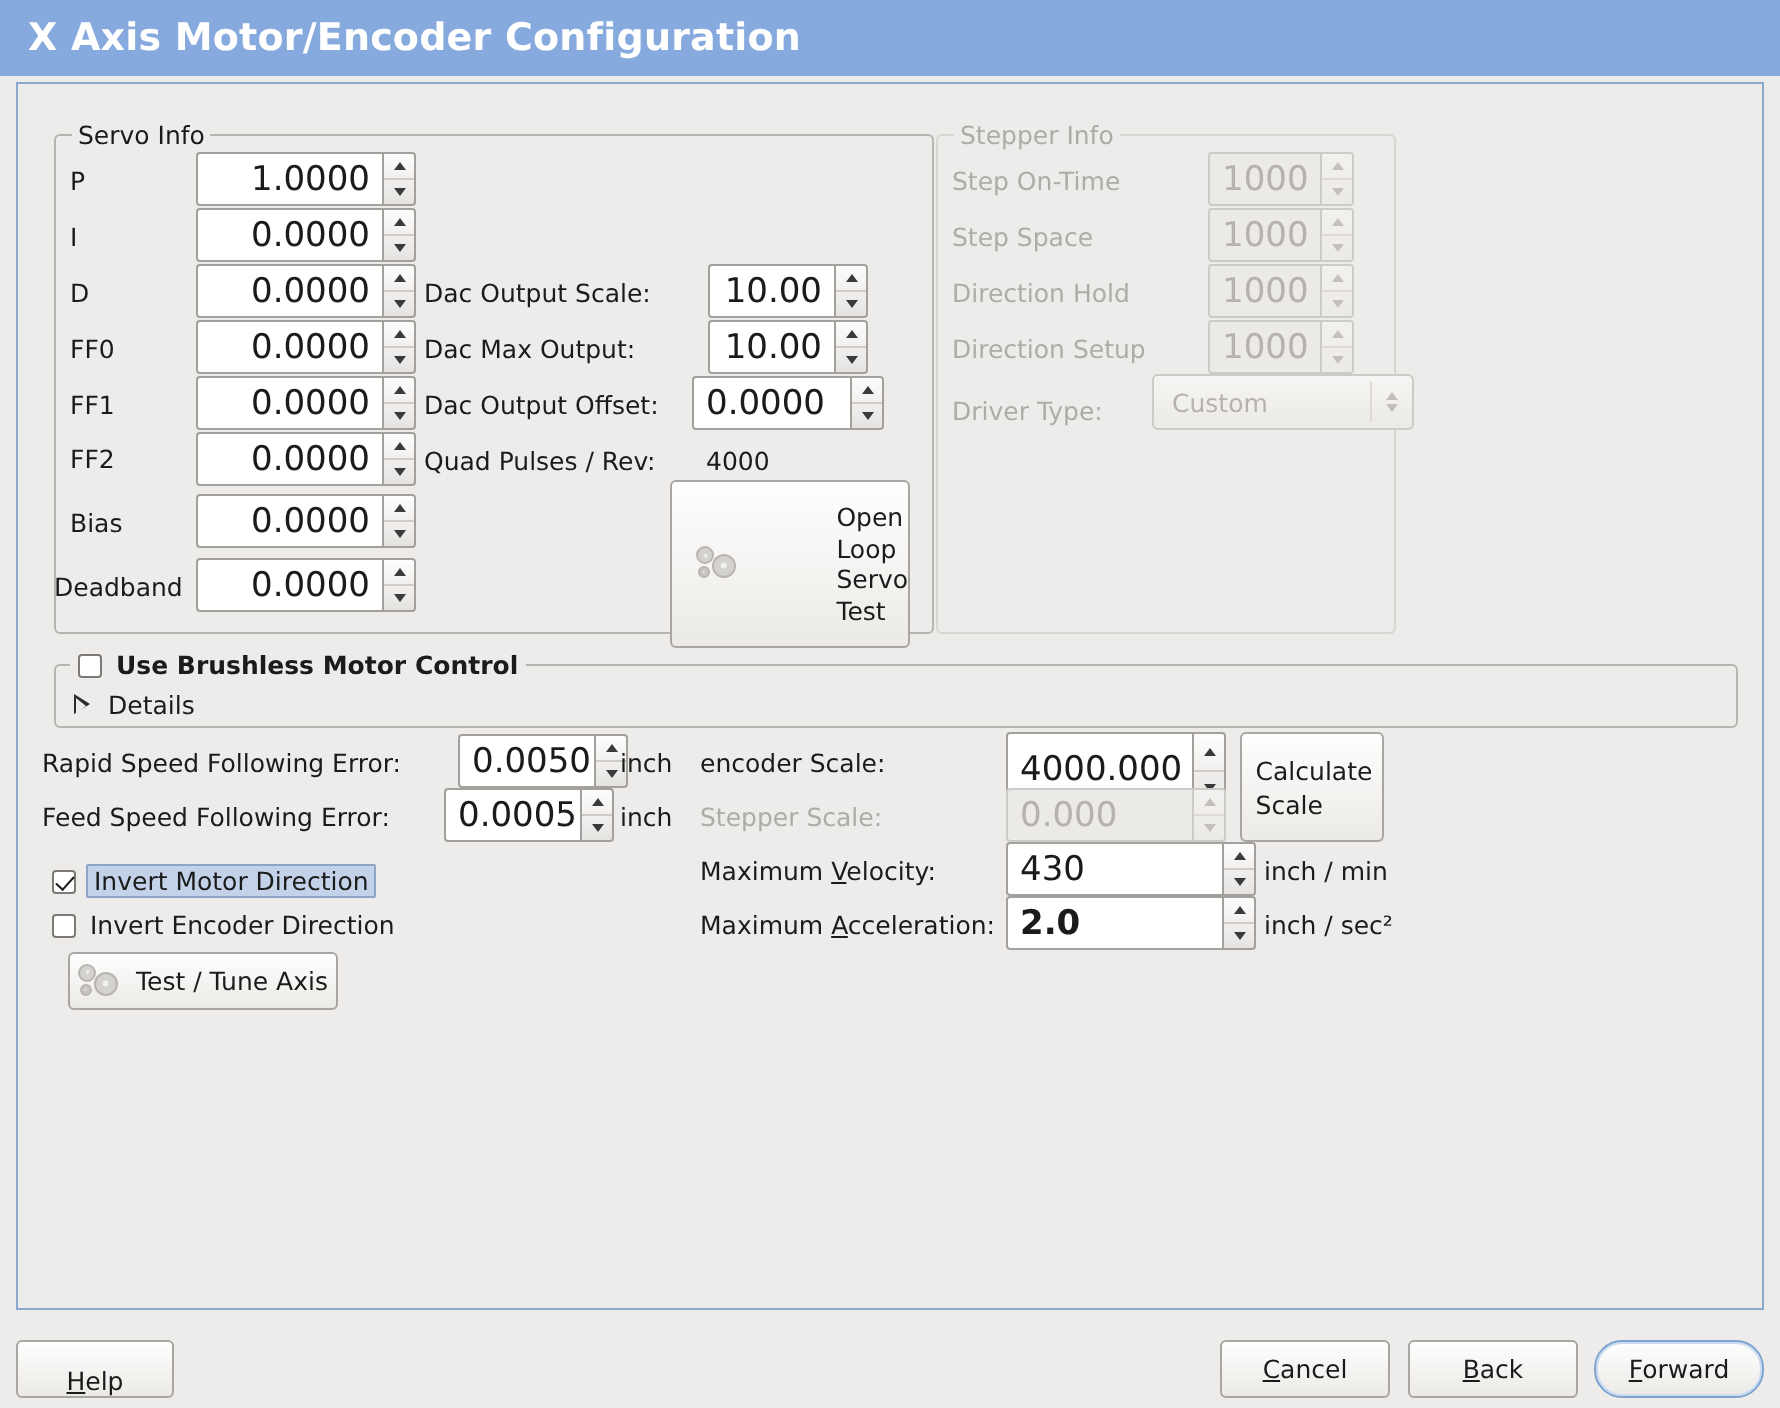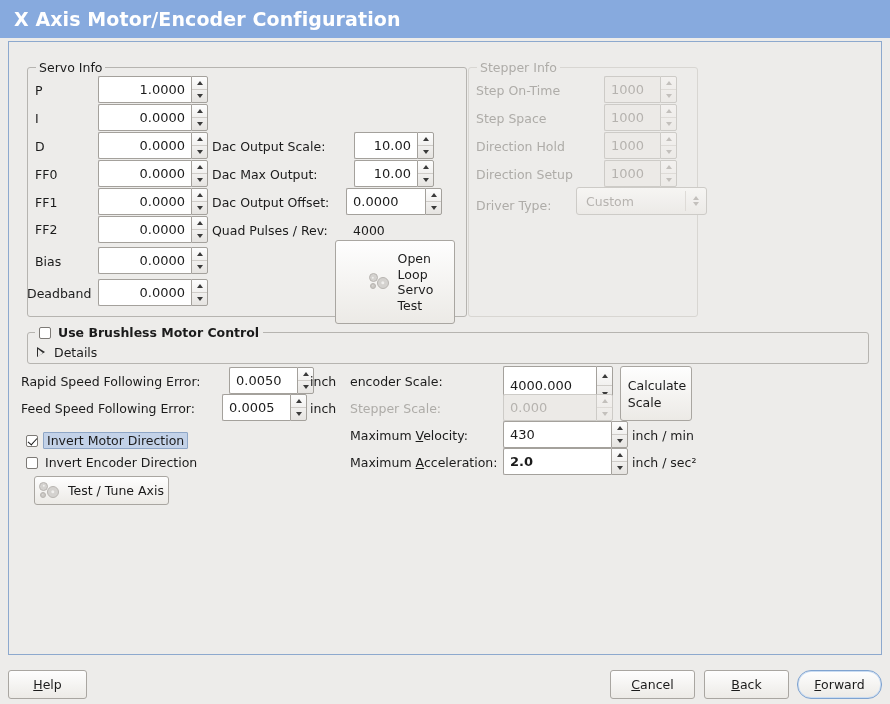--- a/index.html
+++ b/index.html
@@ -67,21 +67,21 @@
   .spin { position: absolute; box-sizing: border-box; }
   .spin .field {
     position: absolute; left: 0; top: 0; bottom: 0;
     background: #ffffff;
     border: 1px solid #a4a19c;
     border-right: none;
     box-sizing: border-box;
     border-radius: 2px 0 0 2px;
     display: flex; align-items: center;
     padding: 0 6px;
-    font-size: 13px;
+    font-size: 17px;
     color: #1b1b1b;
     overflow: hidden;
   }
   .spin .field.num-right { justify-content: flex-end; }
   .spin .field.num-left  { justify-content: flex-start; }
   .spin .btns {
     position: absolute; top: 0; bottom: 0; right: 0;
     width: 17px;
     border: 1px solid #a4a19c;
     border-radius: 0 2px 2px 0;
@@ -370,21 +370,21 @@
         <div class="b up">
             <span class="arrow-up"></span>
           </div>
         <div class="b dn">
             <span class="arrow-dn"></span>
           </div>
       </div>
     </div>
 
     <div class="btn" style="left:326px; top:198px; width:120px; height:84px;">
-      <div class="btn-gears" style="width:100%; justify-content:center; padding-left:12px;">
+      <div class="btn-gears" style="width:100%; justify-content:space-between; padding-left:12px;">
         <span class="gears">
           <span class="gear g1"></span>
             <span class="gear g2"></span>
             <span class="gear g3"></span>
         </span>
         <span class="btn-stack">
           <span>Open</span>
           <span>Loop</span>
           <span>Servo</span>
           <span>Test</span>
@@ -575,21 +575,21 @@
           </div>
         <div class="b dn">
             <span class="arrow-dn"></span>
           </div>
       </div>
     </div>
     <div class="lab" style="left:623px; top:414px;">inch / sec²</div>
 
   </div>
 
-  <div class="btn" style="left:8px; top:670px; width:79px; height:29px;">
+  <div class="btn" style="left:8px; top:670px; width:79px; height:29px;align-items:flex-end;">
     <span><u class="mn">H</u><span>elp</span></span>
   </div>
   <div class="btn" style="left:610px; top:670px; width:85px; height:29px;">
     <span><u class="mn">C</u><span>ancel</span></span>
   </div>
   <div class="btn" style="left:704px; top:670px; width:85px; height:29px;align-items:center;">
     <span><u class="mn">B</u><span>ack</span></span>
   </div>
   <div class="btn focusring" style="left:797px; top:670px; width:85px; height:29px;">
     <span><u class="mn">F</u><span>orward</span></span>

